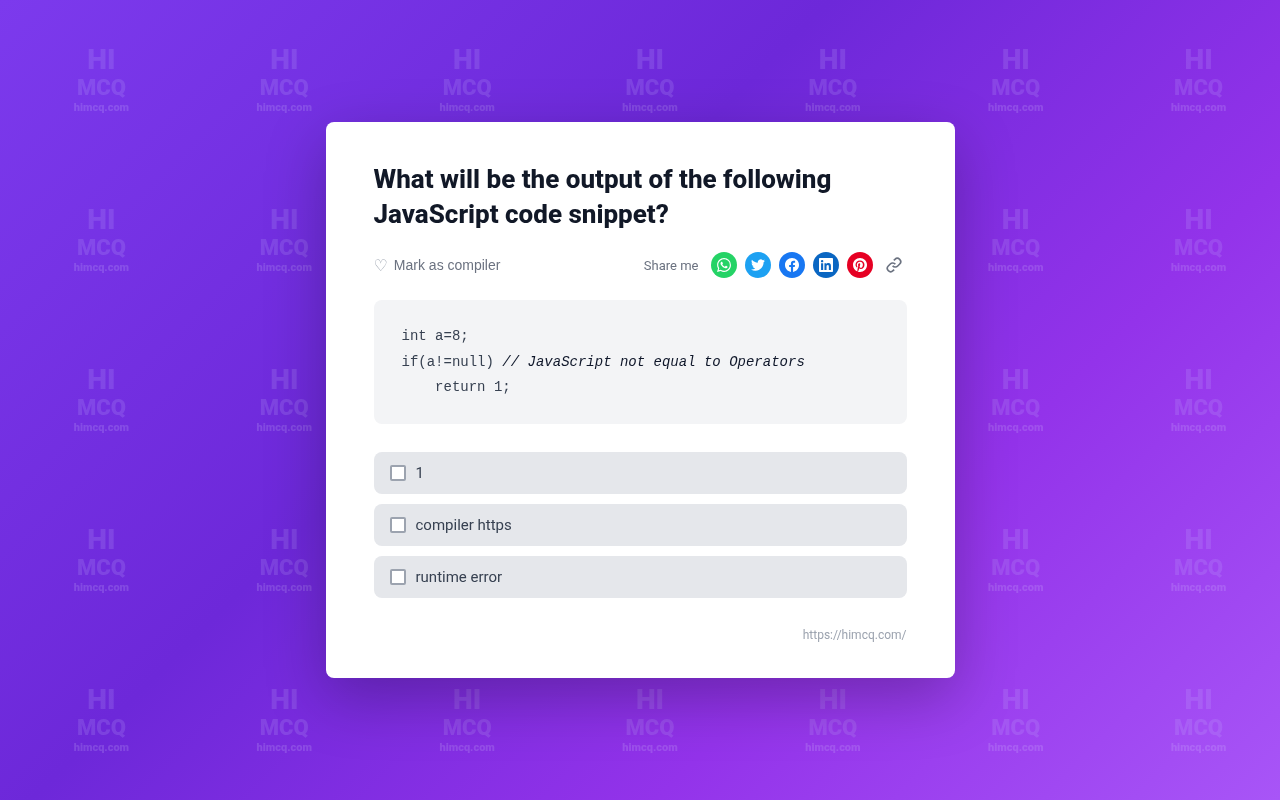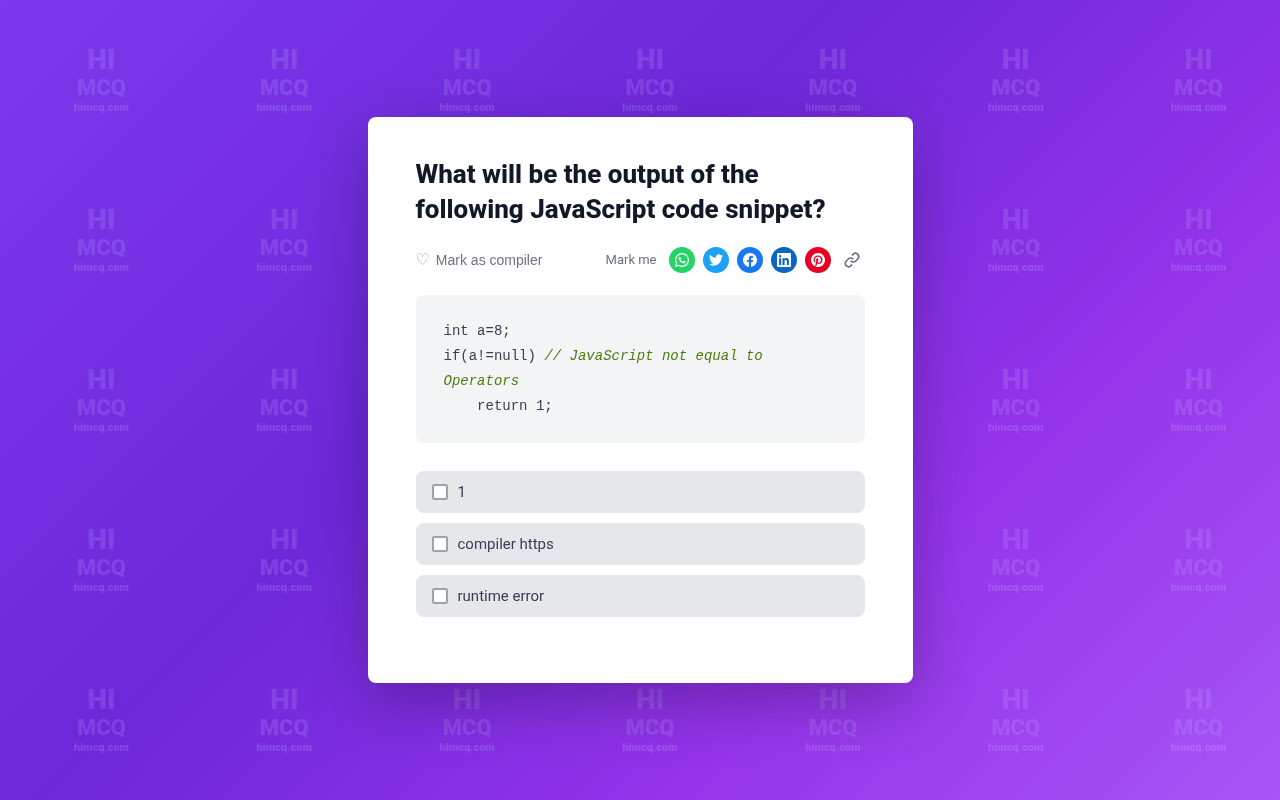--- a/index.html
+++ b/index.html
@@ -41,21 +41,21 @@
     .wm-hi { font-size: 28px; }
     .wm-mcq { font-size: 22px; }
     .wm-url { font-size: 11px; margin-top: 2px; color: #ddd6fe; }
 
     .card {
       position: relative;
       z-index: 10;
       background: #ffffff;
       border-radius: 8px;
       padding: 40px 48px 36px 48px;
-      width: 545px;
+      width: 629px;
       min-height: 500px;
       box-shadow: 0 20px 60px rgba(0,0,0,0.25);
     }
 
     .question-title {
       font-size: 26px;
       font-weight: 800;
       color: #111827;
       line-height: 1.35;
       margin-bottom: 20px;
@@ -122,21 +122,21 @@
       padding: 24px 28px;
       margin-bottom: 28px;
       font-family: 'Courier New', Courier, monospace;
       font-size: 14px;
       line-height: 1.8;
       color: #374151;
     }
 
     .code-comment {
       font-style: italic;
-      color: #4d7c0f;
+      color: #0f172a;
     }
 
     .options-list {
       display: flex;
       flex-direction: column;
       gap: 10px;
       margin-bottom: 30px;
     }
 
     .option-item {
@@ -359,21 +359,21 @@
   <h1 class="question-title">What will be the output of the following JavaScript code snippet?</h1>
 
   <div class="meta-row">
 
     <button class="favorite-btn">
       <span class="heart-icon">♡</span>
       <span>Mark as compiler</span>
     </button>
 
     <div class="share-row">
-      <span class="share-label">Mark me</span>
+      <span class="share-label">Share me</span>
       <div class="share-icon share-whatsapp" title="WhatsApp">
         <svg width="14" height="14" viewBox="0 0 24 24" fill="white">
             <path d="M17.472 14.382c-.297-.149-1.758-.867-2.03-.967-.273-.099-.471-.148-.67.15-.197.297-.767.966-.94 1.164-.173.199-.347.223-.644.075-.297-.15-1.255-.463-2.39-1.475-.883-.788-1.48-1.761-1.653-2.059-.173-.297-.018-.458.13-.606.134-.133.298-.347.446-.52.149-.174.198-.298.298-.497.099-.198.05-.371-.025-.52-.075-.149-.669-1.612-.916-2.207-.242-.579-.487-.5-.669-.51-.173-.008-.371-.01-.57-.01-.198 0-.52.074-.792.372-.272.297-1.04 1.016-1.04 2.479 0 1.462 1.065 2.875 1.213 3.074.149.198 2.096 3.2 5.077 4.487.709.306 1.262.489 1.694.625.712.227 1.36.195 1.871.118.571-.085 1.758-.719 2.006-1.413.248-.694.248-1.289.173-1.413-.074-.124-.272-.198-.57-.347m-5.421 7.403h-.004a9.87 9.87 0 01-5.031-1.378l-.361-.214-3.741.982.998-3.648-.235-.374a9.86 9.86 0 01-1.51-5.26c.001-5.45 4.436-9.884 9.888-9.884 2.64 0 5.122 1.03 6.988 2.898a9.825 9.825 0 012.893 6.994c-.003 5.45-4.437 9.884-9.885 9.884m8.413-18.297A11.815 11.815 0 0012.05 0C5.495 0 .16 5.335.157 11.892c0 2.096.547 4.142 1.588 5.945L.057 24l6.305-1.654a11.882 11.882 0 005.683 1.448h.005c6.554 0 11.89-5.335 11.893-11.893a11.821 11.821 0 00-3.48-8.413Z"></path>
           </svg>
       </div>
       <div class="share-icon share-twitter" title="Twitter">
         <svg width="14" height="14" viewBox="0 0 24 24" fill="white">
             <path d="M23.953 4.57a10 10 0 01-2.825.775 4.958 4.958 0 002.163-2.723c-.951.555-2.005.959-3.127 1.184a4.92 4.92 0 00-8.384 4.482C7.69 8.095 4.067 6.13 1.64 3.162a4.822 4.822 0 00-.666 2.475c0 1.71.87 3.213 2.188 4.096a4.904 4.904 0 01-2.228-.616v.06a4.923 4.923 0 003.946 4.827 4.996 4.996 0 01-2.212.085 4.936 4.936 0 004.604 3.417 9.867 9.867 0 01-6.102 2.105c-.39 0-.779-.023-1.17-.067a13.995 13.995 0 007.557 2.209c9.053 0 13.998-7.496 13.998-13.985 0-.21 0-.42-.015-.63A9.935 9.935 0 0024 4.59z"></path>
           </svg>
       </div>
@@ -415,14 +415,15 @@
     <label class="option-item">
       <input type="checkbox" class="option-checkbox" style="">
       <span>compiler https</span>
     </label>
     <label class="option-item">
       <input type="checkbox" class="option-checkbox" style="">
       <span>runtime error</span>
     </label>
   </div>
 
+  <div class="footer-url">https://himcq.com/</div>
 
 </div>
 
 </body></html>

